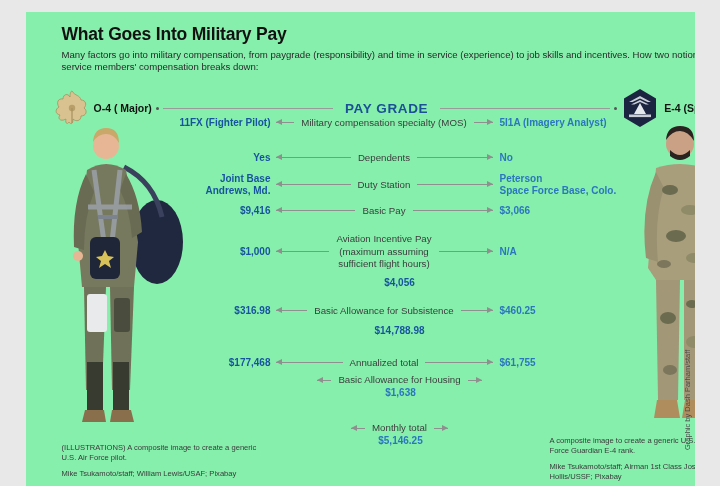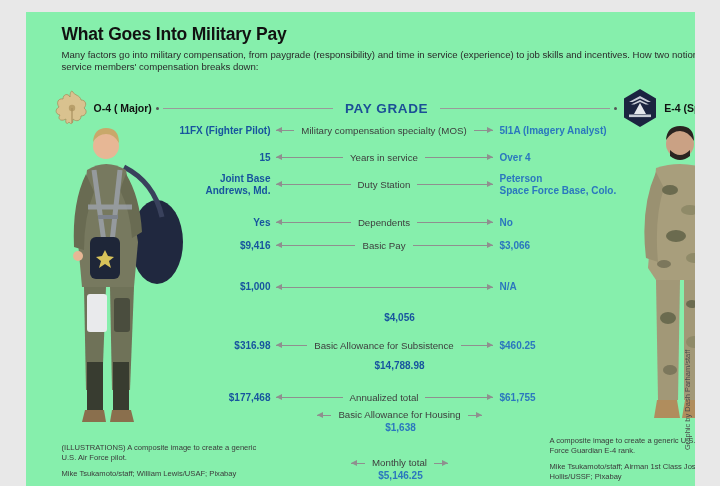--- a/index.html
+++ b/index.html
@@ -21,21 +21,21 @@
   .band .rule { flex:1 1 auto; height:1px; background:#9a9a9a; }
   .band .paygrade { font-size:13.5px; font-weight:bold; color:#1b4f96; letter-spacing:0.6px; margin:0 12px; white-space:nowrap; }
   .insignia { flex:0 0 auto; display:block; }
 
   
   .photo { position:absolute; }
   .photo.pilot { left:28px; top:110px; width:140px; height:312px; }
   .photo.guardian { left:602px; top:106px; width:114px; height:324px; }
 
   
-  .table { position:absolute; left:148px; top:108px; width:452px; }
+  .table { position:absolute; left:148px; top:100px; width:452px; }
   .row { display:flex; align-items:center; }
   .val { font-size:10px; font-weight:bold; white-space:pre-line; line-height:1.22; }
   .val.l { flex:0 0 97px; text-align:right; color:#17549e; }
   .val.r { flex:0 0 128px; text-align:left; color:#2b77be; padding-left:2px; }
   .mid { flex:1 1 auto; display:flex; align-items:center; padding:0 5px; }
   .mid .label { flex:0 0 auto; font-size:9.7px; color:#3d3d3d; text-align:center; white-space:pre-line; line-height:1.3; padding:0 7px; }
   .arrow { flex:1 1 auto; height:1px; background:#8f8f8f; position:relative; min-width:14px; }
   .arrow.to-left::before {
     content:""; position:absolute; left:0; top:-3px;
     border-right:6px solid #8f8f8f; border-top:3px solid transparent; border-bottom:3px solid transparent;
@@ -169,66 +169,60 @@
     <div class="row r-mos">
       <div class="val l">11FX (Fighter Pilot)</div>
       <div class="mid">
         <div class="arrow to-left"></div>
         <div class="label">Military compensation specialty (MOS)</div>
         <div class="arrow to-right"></div>
       </div>
       <div class="val r">5I1A (Imagery Analyst)</div>
     </div>
 
-    <div class="row r-yis">
-      <div class="val l">15</div>
-      <div class="mid">
-        <div class="arrow to-left"></div>
-        <div class="label">Years in service</div>
-        <div class="arrow to-right"></div>
-      </div>
-      <div class="val r">Over 4</div>
+
+    <div class="row r-dep">
+      <div class="val l">Yes</div>
+      <div class="mid">
+        <div class="arrow to-left"></div>
+        <div class="label">Dependents</div>
+        <div class="arrow to-right"></div>
+      </div>
+      <div class="val r">No</div>
     </div>
 
     <div class="row r-duty">
       <div class="val l">Joint Base
 Andrews, Md.</div>
       <div class="mid">
         <div class="arrow to-left"></div>
         <div class="label">Duty Station</div>
         <div class="arrow to-right"></div>
       </div>
       <div class="val r">Peterson
 Space Force Base, Colo.</div>
     </div>
 
-    <div class="row r-dep">
-      <div class="val l">Yes</div>
-      <div class="mid">
-        <div class="arrow to-left"></div>
-        <div class="label">Dependents</div>
-        <div class="arrow to-right"></div>
-      </div>
-      <div class="val r">No</div>
-    </div>
-
     <div class="row r-bp">
       <div class="val l">$9,416</div>
       <div class="mid">
         <div class="arrow to-left"></div>
         <div class="label">Basic Pay</div>
         <div class="arrow to-right"></div>
       </div>
       <div class="val r">$3,066</div>
     </div>
 
     <div class="row r-aip">
       <div class="val l">$1,000</div>
       <div class="mid">
         <div class="arrow to-left"></div>
+        <div class="label">Aviation Incentive Pay
+(maximum assuming
+sufficient flight hours)</div>
         <div class="arrow to-right"></div>
       </div>
       <div class="val r">N/A</div>
     </div>
 
     <div class="row r-bah">
       <div class="val l">$4,056</div>
       <div class="mid">
         <div class="arrow to-left"></div>
         <div class="label">Basic Allowance for Housing</div>

